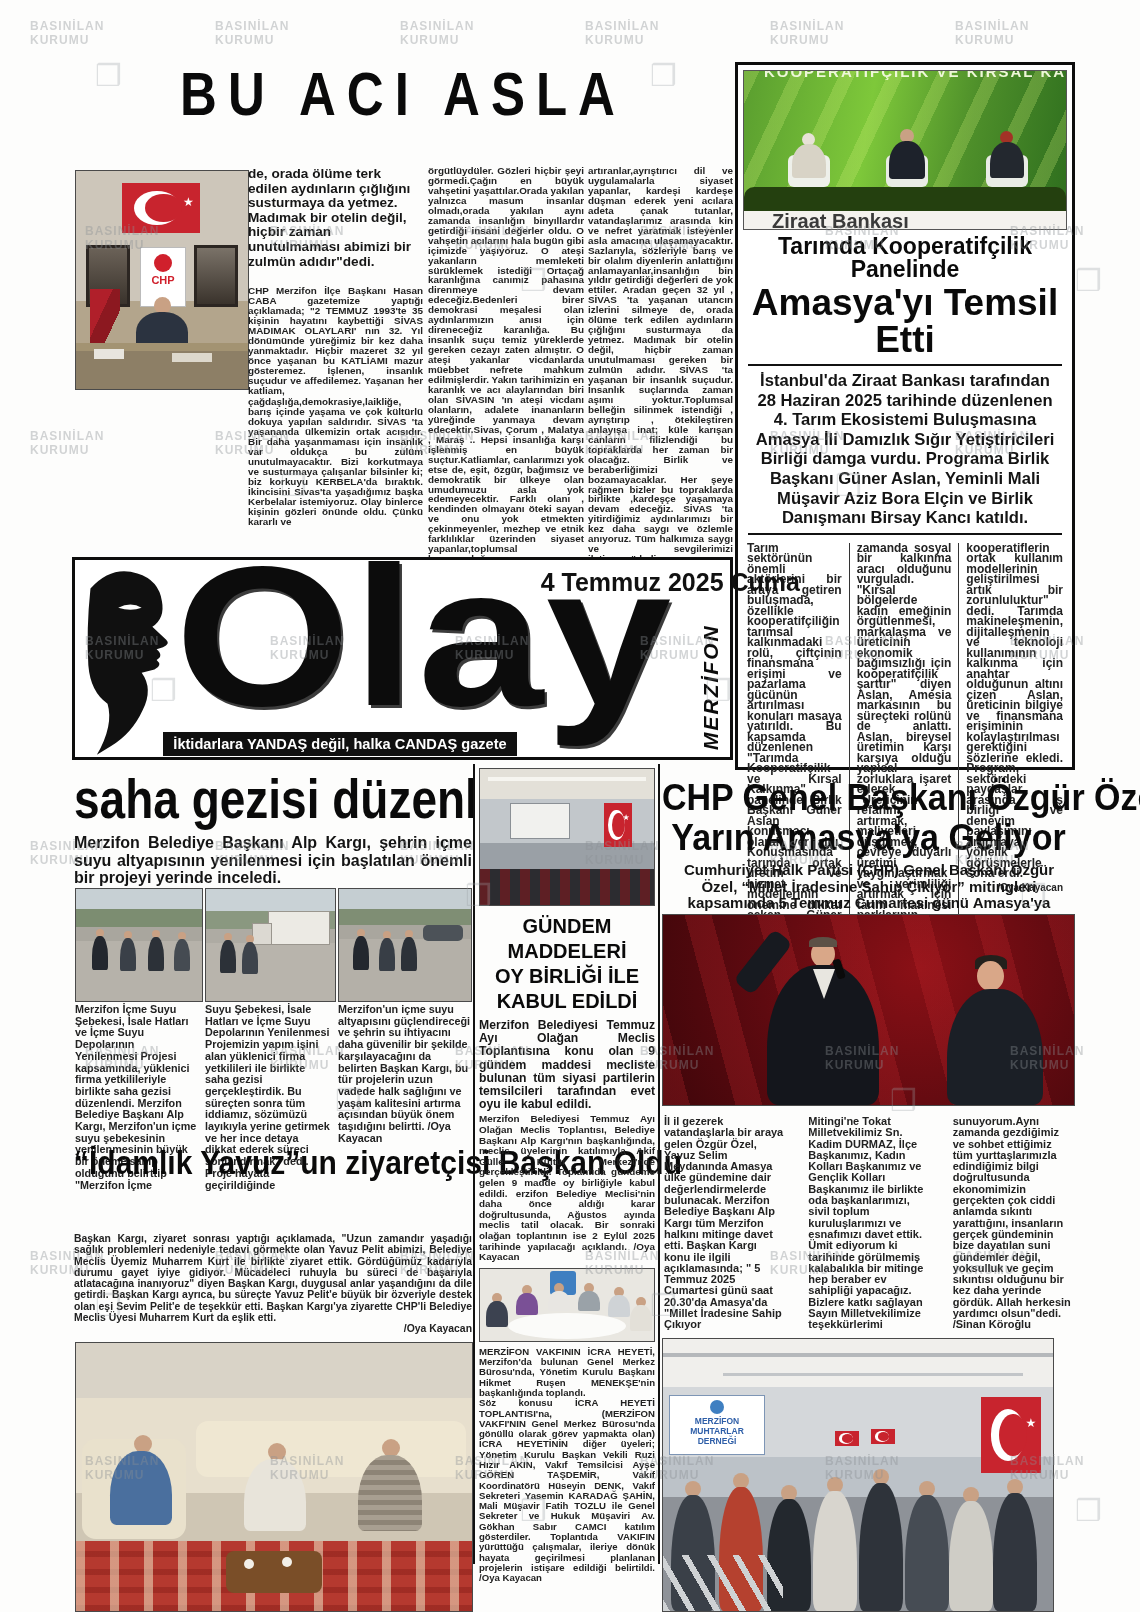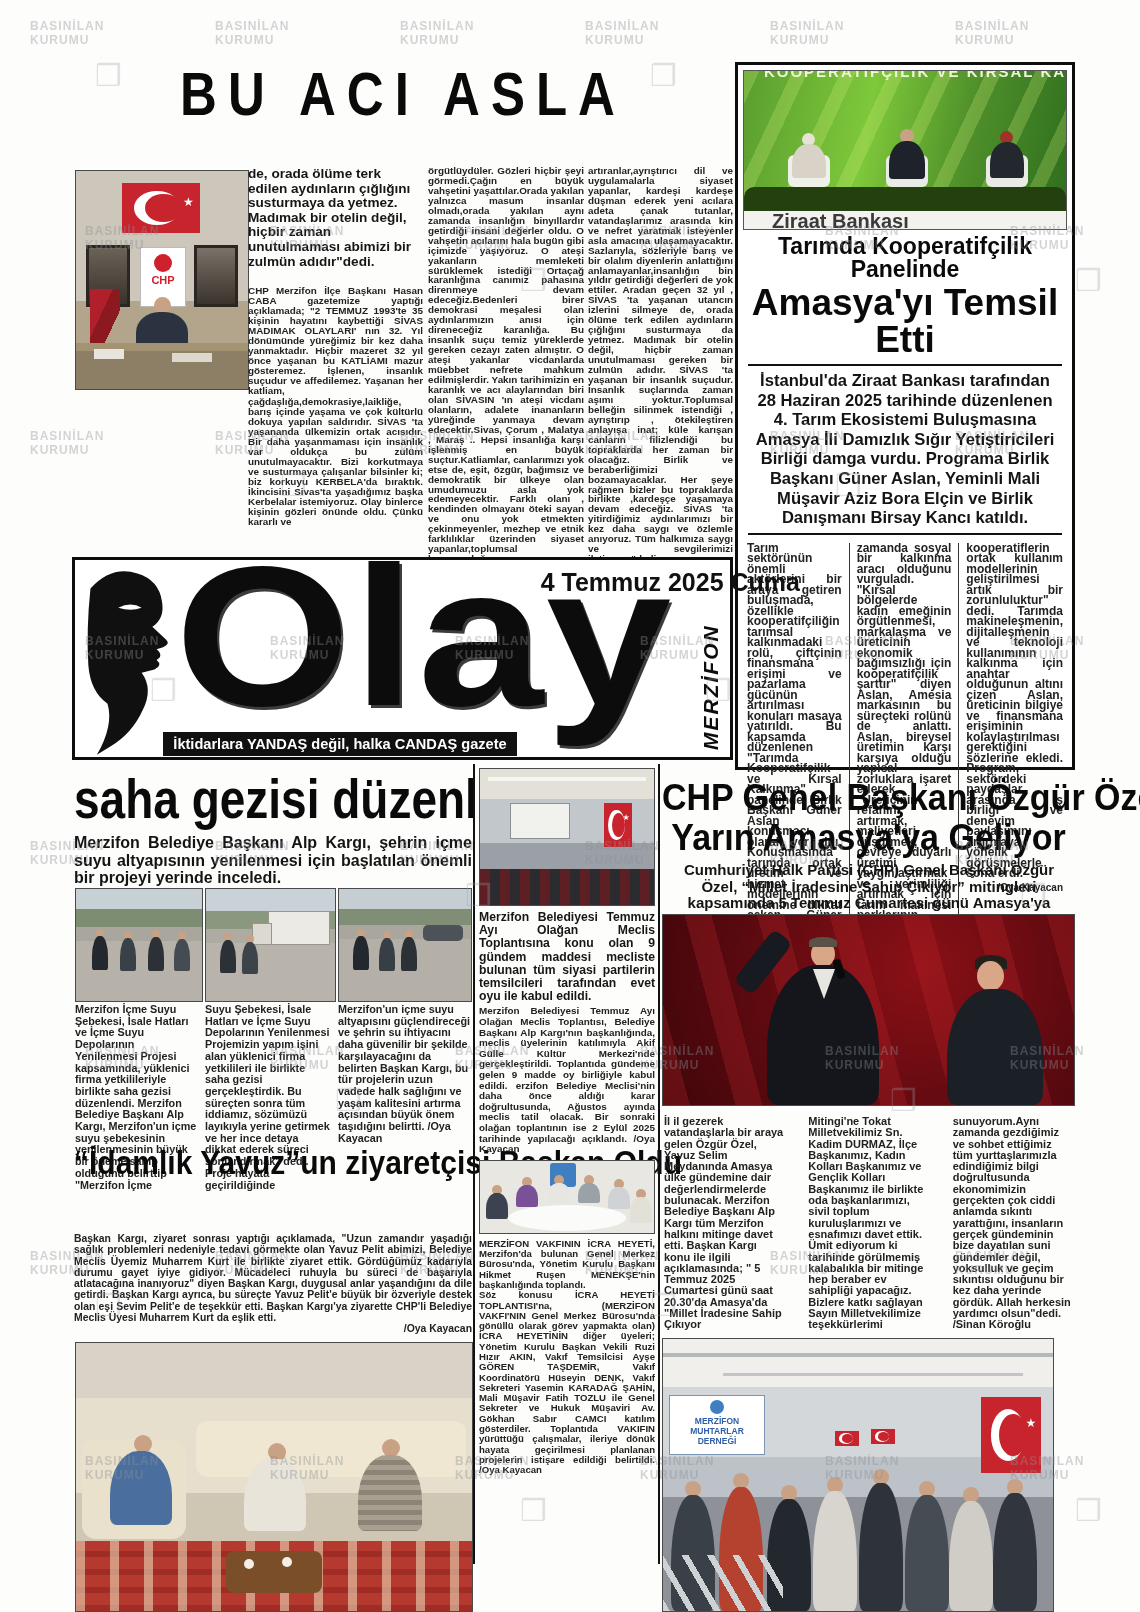--- a/index.html
+++ b/index.html
@@ -289,20 +289,23 @@
   <div class="abs" style="left:479px;top:768px;width:176px;">
     <div class="photo" style="position:relative;left:0;top:0;width:174px;height:136px;background:linear-gradient(180deg,#e3e0d8 0 30px,#c2c7cb 30px 74px,#9aa0a6 74px 100px,#5f6468 100px 136px);display:block;">
       <div class="in" style="left:8px;top:8px;width:158px;height:4px;background:#f6f5f0;"></div>
       <div class="in" style="left:30px;top:34px;width:58px;height:34px;background:#f1f1ee;border:1px solid #8b9095;"></div>
       <div class="trflag" style="left:124px;top:34px;width:28px;height:44px;">
           <span class="cres"></span>
           <span class="star" style="font-size:8px;">★</span>
         </div>
       <div class="in" style="left:0;top:100px;width:174px;height:36px;background:repeating-linear-gradient(90deg,#5e1f24 0 10px,#2c2c30 10px 20px);"></div>
     </div>
+    <div class="hl" style="margin-top:8px;text-align:center;font-size:20px;line-height:1.25;white-space:pre-line;">GÜNDEM MADDELERİ
+OY BİRLİĞİ İLE
+KABUL EDİLDİ</div>
     <div style="margin-top:5px;font-size:12.2px;font-weight:800;line-height:13.2px;text-align:justify;color:#161616;">Merzifon Belediyesi Temmuz Ayı Olağan Meclis Toplantısına konu olan 9 gündem maddesi mecliste bulunan tüm siyasi partilerin temsilcileri tarafından evet oyu ile kabul edildi.</div>
     <div class="body-txt" style="margin-top:3px;font-size:9.9px;line-height:10.6px;">Merzifon Belediyesi Temmuz Ayı Olağan Meclis Toplantısı, Belediye Başkanı Alp Kargı'nın başkanlığında, meclis üyelerinin katılımıyla Akif Gülle Kültür Merkezi'nde gerçekleştirildi. Toplantıda gündeme gelen 9 madde oy birliğiyle kabul edildi. erzifon Belediye Meclisi'nin daha önce aldığı karar doğrultusunda, Ağustos ayında meclis tatil olacak. Bir sonraki olağan toplantının ise 2 Eylül 2025 tarihinde yapılacağı açıklandı.    /Oya Kayacan</div>
     <div class="photo" style="position:relative;display:block;margin-top:5px;width:174px;height:72px;background:#e9e7e1;">
       <div class="in" style="left:70px;top:2px;width:26px;height:24px;background:#3f7fc1;border-radius:3px;"></div>
       <div class="in" style="left:28px;top:44px;width:118px;height:26px;background:#fbfbf9;border-radius:50%;"></div>
       <div class="head" style="left:12px;top:24px;width:10px;height:10px;"></div>
       <div class="torso" style="left:6px;top:32px;width:22px;height:26px;background:#3c4250;"></div>
       <div class="head" style="left:42px;top:16px;width:10px;height:10px;"></div>
       <div class="torso" style="left:36px;top:24px;width:22px;height:22px;background:#7a5096;"></div>
       <div class="head" style="left:74px;top:14px;width:10px;height:10px;"></div>

